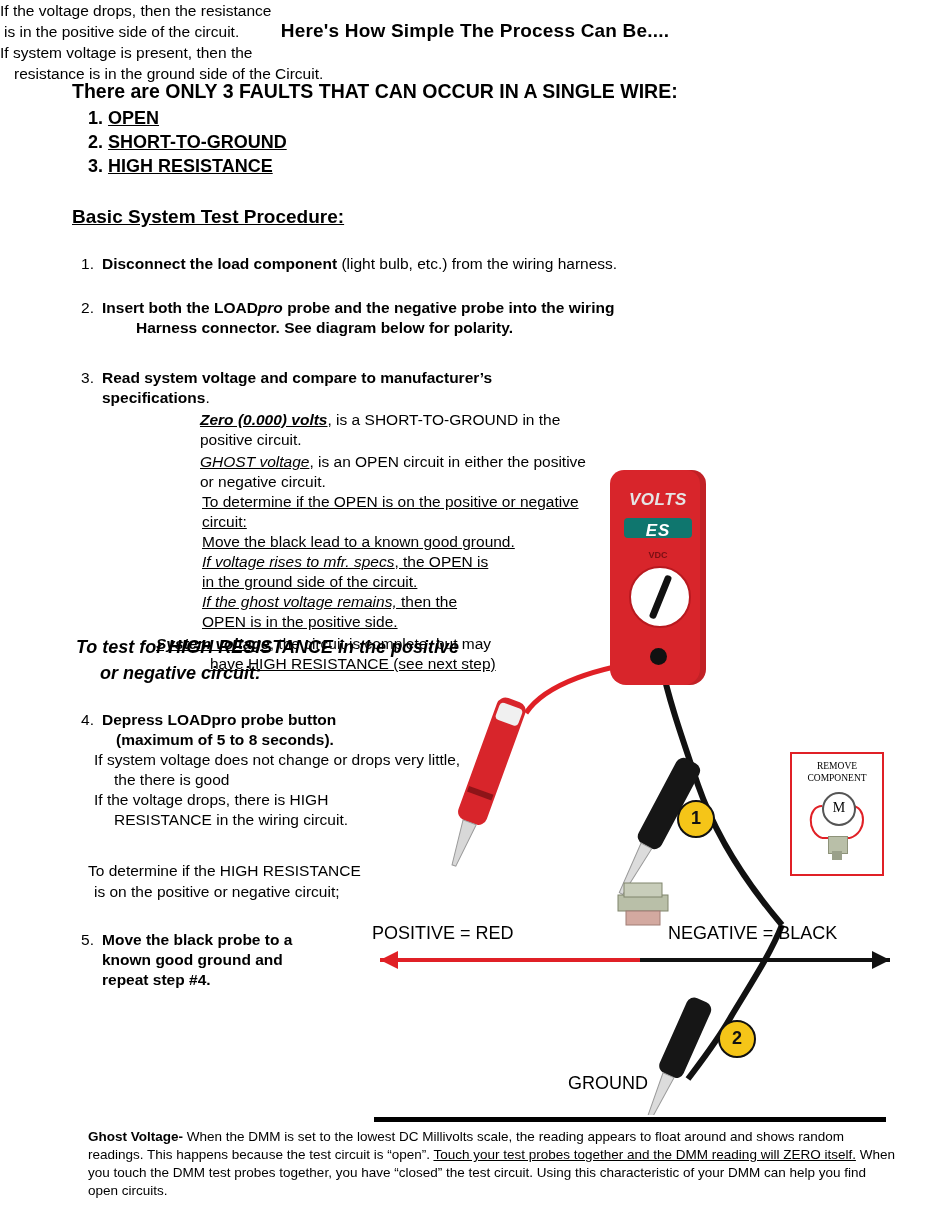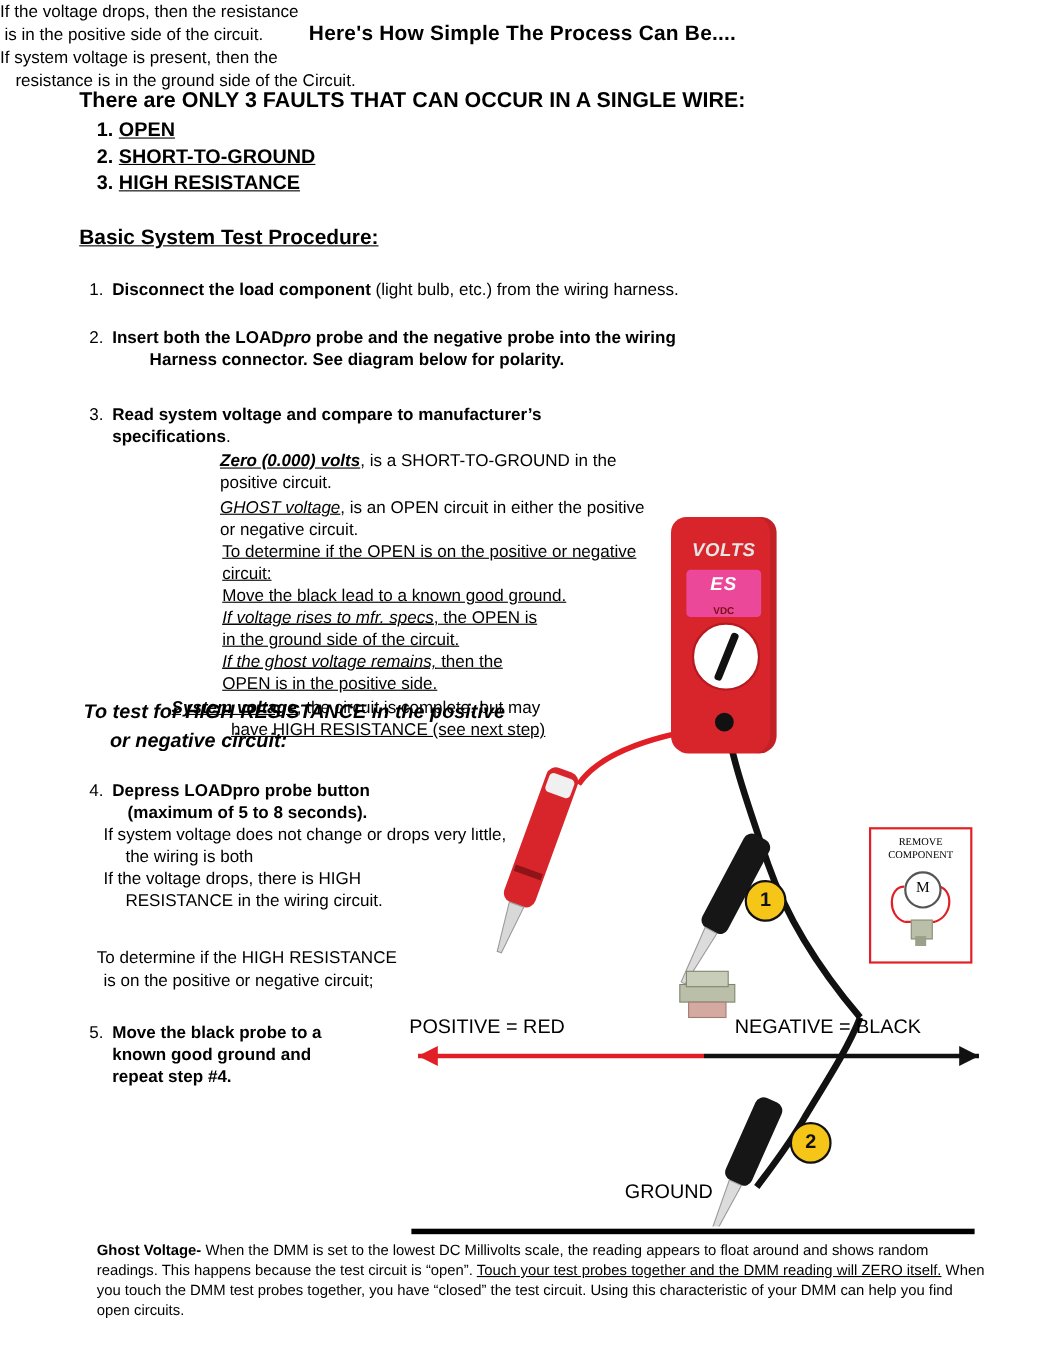--- a/index.html
+++ b/index.html
@@ -160,22 +160,22 @@
     font-weight: bold;
     font-size: 17px;
     font-style: italic;
     letter-spacing: .5px;
   }
   .meter-badge {
     position: absolute;
     top: 48px;
     left: 14px;
     width: 68px;
-    height: 43px;
-    background: #ec4899;
+    height: 20px;
+    background: #0f766e;
     border-radius: 4px;
     color: #fff;
     font-weight: bold;
     font-size: 17px;
     font-style: italic;
     text-align: center;
     line-height: 26px;
     letter-spacing: 1px;
   }
   .meter-vdc {
@@ -387,21 +387,21 @@
     <div>To test for HIGH RESISTANCE in the positive</div>
     <div style="margin-left:24px;">or negative circuit:</div>
   </div>
 
   <div class="step" id="step4">
     <span class="num">4.</span>
     <div class="body">
       <div class="b">Depress LOADpro probe button</div>
       <div class="b" style="margin-left:14px;">(maximum of 5 to 8 seconds).</div>
       <div style="margin-left:-8px;">If system voltage does not change or drops very little,</div>
-      <div class="sub-ind">the wiring is both</div>
+      <div class="sub-ind">the there is good</div>
       <div style="margin-left:-8px;">If the voltage drops, there is HIGH</div>
       <div class="sub-ind">RESISTANCE in the wiring circuit.</div>
     </div>
   </div>
 
   <div id="note-q">
     <div>To determine if the HIGH RESISTANCE</div>
     <div style="margin-left:6px;">is on the positive or negative circuit;</div>
   </div>
 

